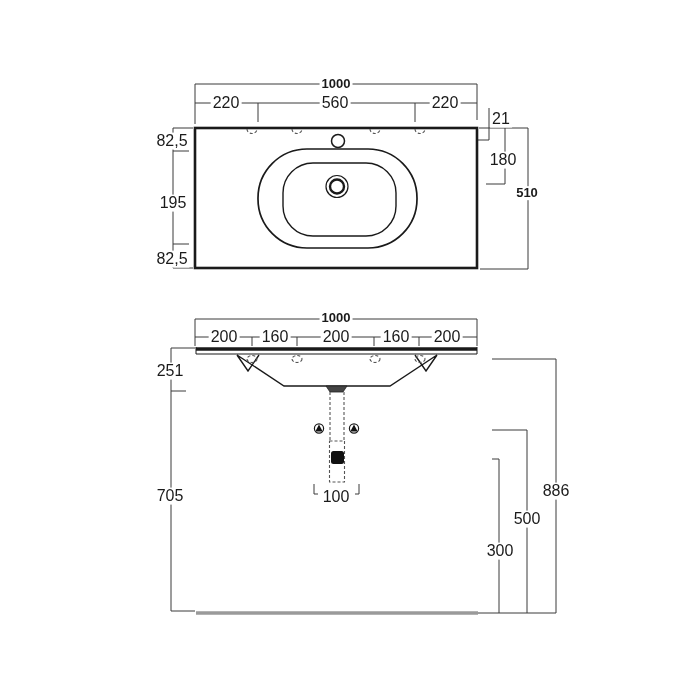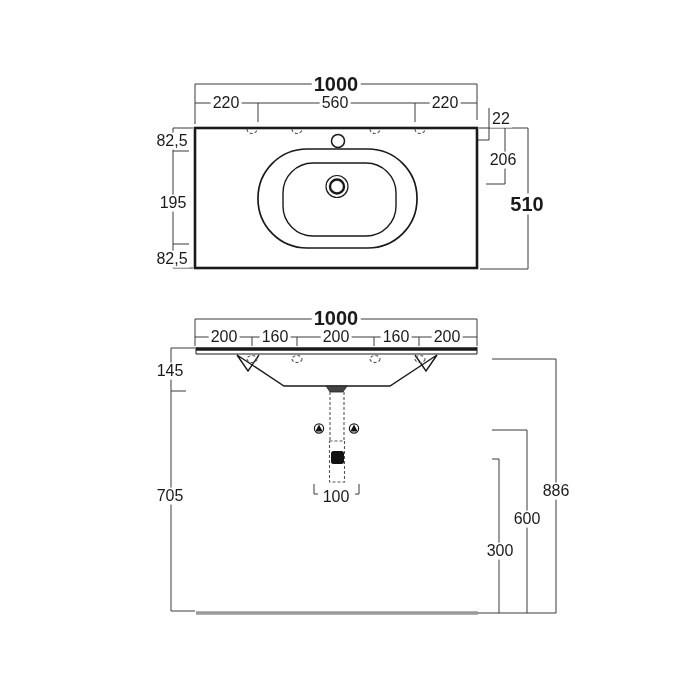--- a/index.html
+++ b/index.html
@@ -2,21 +2,21 @@
 <html style="--line: #1a1a1a; --dimension: #3a3a3a; --hidden: #555555; --floor: #9a9a9a;"><head>
 <meta charset="utf-8">
 <style>
   :root { --line:#1a1a1a; --dimension:#3a3a3a; --hidden:#555; --floor:#9a9a9a; }
   html,body { margin:0; padding:0; background:#fff; }
   #stage { position:relative; width:700px; height:700px; background:#fff; overflow:hidden;
            font-family:"Liberation Sans", sans-serif; }
   #drawing { position:absolute; left:0; top:0; }
   .lbl { position:absolute; transform:translate(-50%,-50%); background:#fff; color:var(--line);
          font:16px/1.05 "Liberation Sans", sans-serif; padding:0 2px; white-space:nowrap; }
-  .lbl.b { font-weight:700; font-size:20px; }
+  .lbl.b { font-weight:700; font-size:13px; }
   .dimline { stroke:var(--dimension); stroke-width:1; fill:none; }
   .edge    { stroke:var(--line); fill:none; }
   .hiddenln{ stroke:var(--hidden); stroke-width:1.1; fill:none; stroke-dasharray:3 2; }
 </style>
 </head>
 <body>
 
 <div id="stage">
 
   <svg id="drawing" width="700" height="700" viewBox="0 0 700 700">
@@ -97,33 +97,33 @@
       </g>
 
       <line x1="196" y1="613" x2="478" y2="613" stroke="var(--floor)" stroke-width="3.5"></line>
     </g>
   </svg>
 
   <div class="lbl b" style="left:336px;top:84px">1000</div>
   <div class="lbl" style="left:226px;top:103px">220</div>
   <div class="lbl" style="left:335px;top:103px">560</div>
   <div class="lbl" style="left:445px;top:103px">220</div>
-  <div class="lbl" style="left:501px;top:119px">22</div>
-  <div class="lbl" style="left:503px;top:160px">206</div>
-  <div class="lbl b" style="left:527px;top:204px">510</div>
+  <div class="lbl" style="left:501px;top:119px">21</div>
+  <div class="lbl" style="left:503px;top:160px">180</div>
+  <div class="lbl b" style="left:527px;top:193px">510</div>
   <div class="lbl" style="left:172px;top:141px">82,5</div>
   <div class="lbl" style="left:173px;top:203px">195</div>
   <div class="lbl" style="left:172px;top:259px">82,5</div>
 
   <div class="lbl b" style="left:336px;top:318px">1000</div>
   <div class="lbl" style="left:224px;top:337px">200</div>
   <div class="lbl" style="left:275px;top:337px">160</div>
   <div class="lbl" style="left:336px;top:337px">200</div>
   <div class="lbl" style="left:396px;top:337px">160</div>
   <div class="lbl" style="left:447px;top:337px">200</div>
-  <div class="lbl" style="left:170px;top:371px">145</div>
+  <div class="lbl" style="left:170px;top:371px">251</div>
   <div class="lbl" style="left:170px;top:496px">705</div>
   <div class="lbl" style="left:336px;top:497px">100</div>
   <div class="lbl" style="left:556px;top:491px">886</div>
-  <div class="lbl" style="left:527px;top:519px">600</div>
+  <div class="lbl" style="left:527px;top:519px">500</div>
   <div class="lbl" style="left:500px;top:551px">300</div>
 
 </div>
 
 </body></html>

